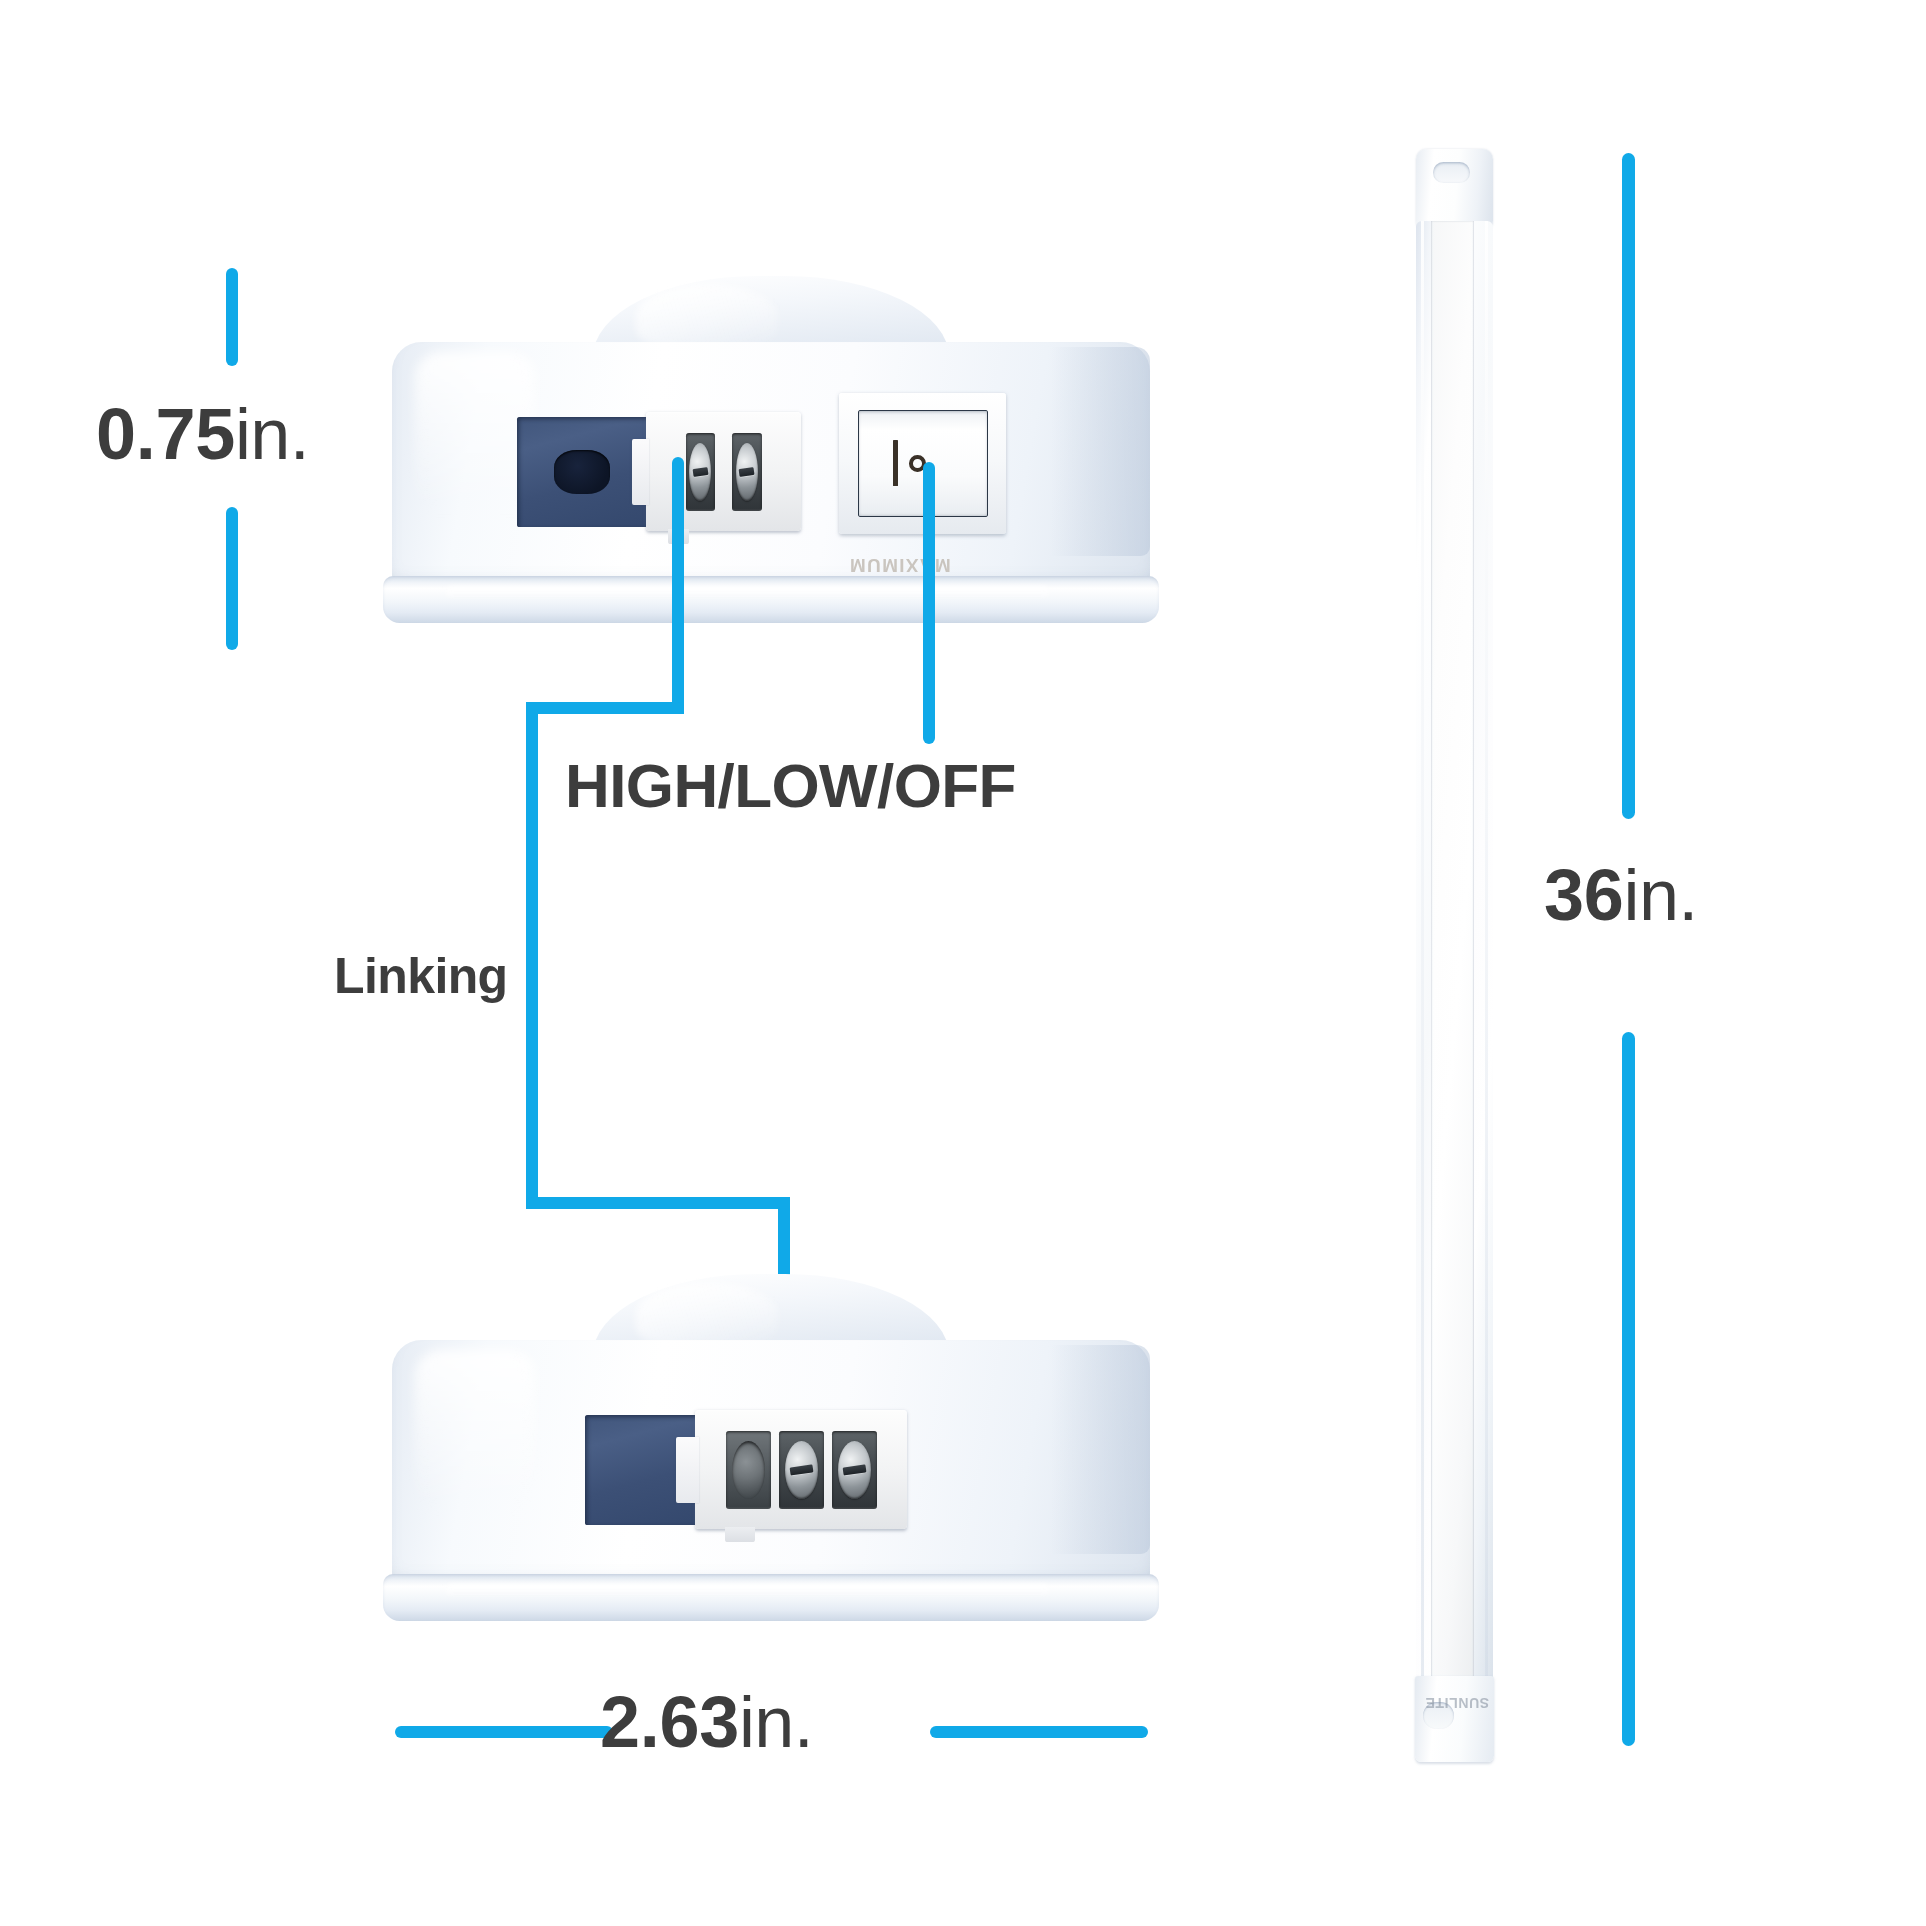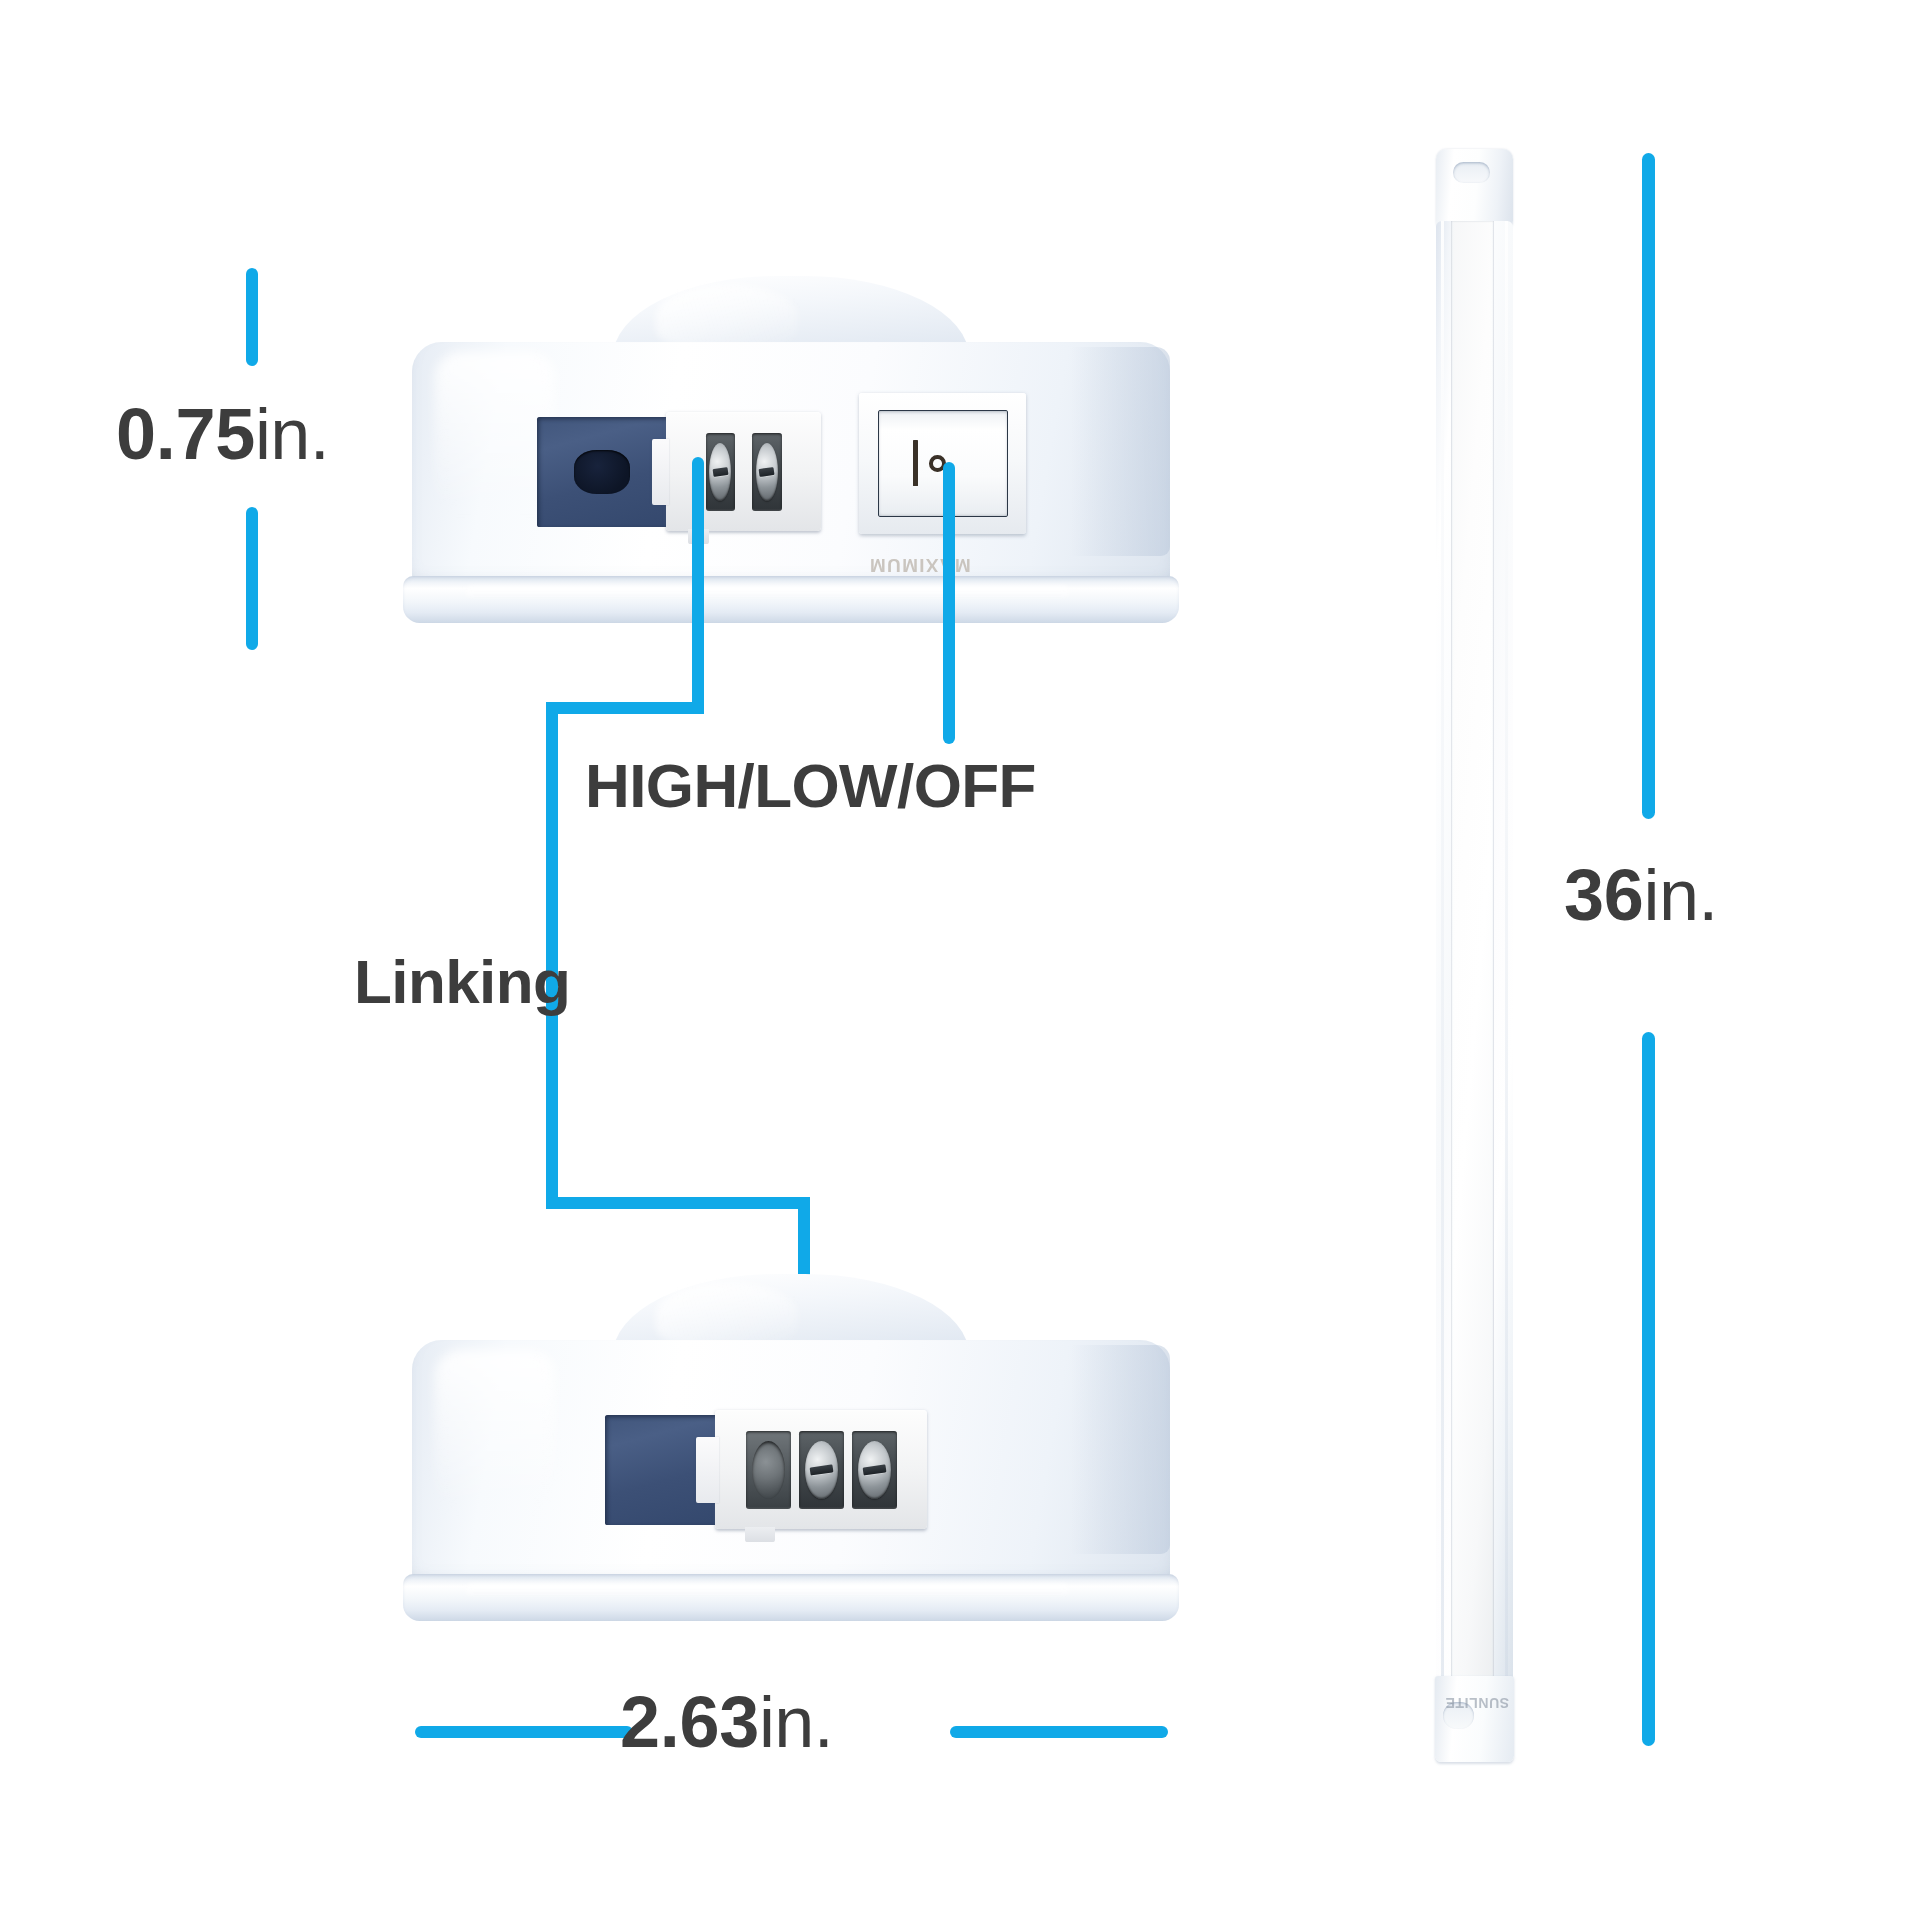--- a/index.html
+++ b/index.html
@@ -1,19 +1,19 @@
 <!DOCTYPE html>
 <html style="font-size:10.3px"><head>
 <meta charset="utf-8">
 <style>
   * { margin:0; padding:0; box-sizing:border-box; }
   html,body { width:1926px; height:1926px; background:#ffffff; }
   body { font-family:"Liberation Sans", sans-serif; position:relative; overflow:hidden; }
 
-  .stage { position:absolute; inset:0;margin-left:20px; }
+  .stage { position:absolute; inset:0; }
 
   
   .dim-v { position:absolute; border-radius:641px; }
   .dim-h { position:absolute; border-radius:641px; }
 
   
   .dim-label { position:absolute; color:#3D3D3D; white-space:nowrap;
                font-weight:700; letter-spacing:-0.3px; }
   .dim-label .num { font-weight:700; }
   .dim-label .unit { font-weight:400; letter-spacing:-0.6px; }
@@ -263,21 +263,21 @@
   <div class="leader" style="left:526px; top:702px; width:12.2px; height:507px; background:#10A9E8; border-radius:0 0 0 0;"></div>
 
   <div class="leader" style="left:526px; top:1197px; width:263px; height:12.2px; background:#10A9E8; border-radius:6.4px;"></div>
 
   <div class="leader" style="left:778px; top:1197px; width:12.2px; height:257px; background:#10A9E8; border-radius:0 0 6.4px 6.4px;"></div>
 
   <div class="callout" style="left:565px; top:754px; width:719px; font-size:62px;">
     <div>HIGH/LOW/OFF</div>
   </div>
 
-  <div class="callout" style="left:334px; top:950px; width:424px; font-size:62px;">
+  <div class="callout" style="left:334px; top:950px; width:424px; font-size:50px;">
     <div>Linking</div>
   </div>
 
   <div class="endcap" style="left:392px; top:1274px; width:758px; height:347px;">
     <div class="ec-hump"></div>
     <div class="ec-body">
 
       <div class="ec-cavity" style="left:25.5%; top:31%; width:19%; height:45%;">
         <div class="hole" style="opacity:0;"></div>
       </div>

